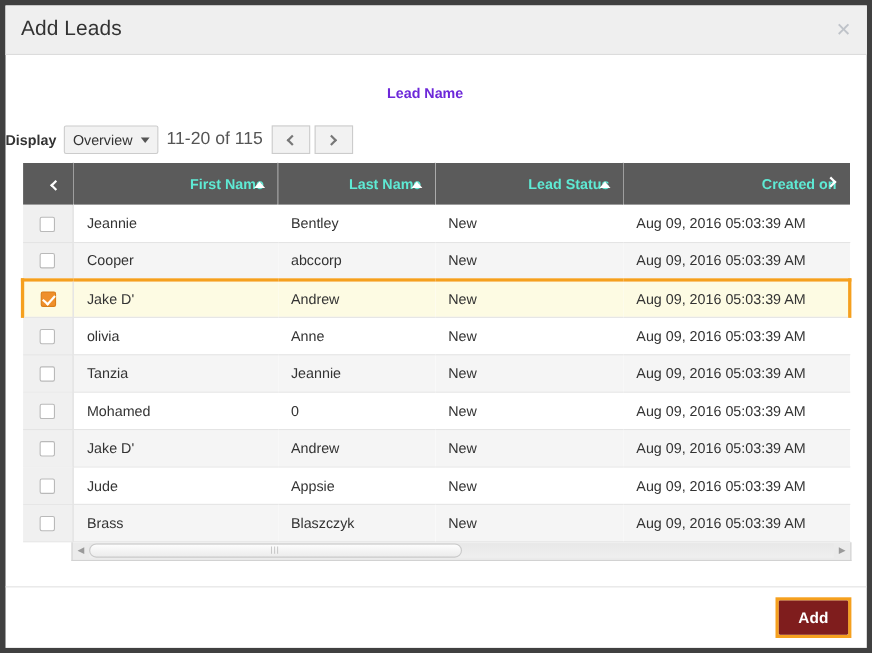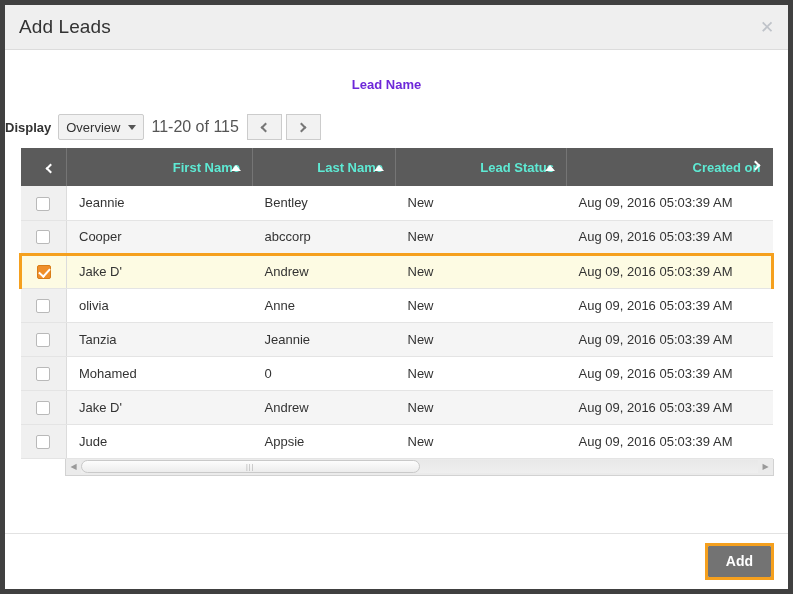--- a/index.html
+++ b/index.html
@@ -341,21 +341,21 @@
     justify-content: flex-end;
     padding-right: 14px;
   }
   .add-btn-wrap {
     border: 3px solid #f5a01e;
     padding: 0;
     display: inline-block;
     line-height: 0;
   }
   .add-btn {
-    background: #737373;
+    background: #7f1d1d;
     color: #ffffff;
     border: none;
     font-size: 14px;
     font-weight: bold;
     font-family: "Liberation Sans", sans-serif;
     padding: 7px 18px;
     cursor: pointer;
     border-radius: 1px;
     line-height: 1.2;
   }
@@ -464,20 +464,27 @@
             <td>New</td>
             <td>Aug 09, 2016 05:03:39 AM</td>
           </tr>
           <tr>
             <td class="cell-check"><span class="cb"></span></td>
             <td>Jude</td>
             <td>Appsie</td>
             <td>New</td>
             <td>Aug 09, 2016 05:03:39 AM</td>
           </tr>
+          <tr class="alt">
+            <td class="cell-check"><span class="cb"></span></td>
+            <td>Brass</td>
+            <td>Blaszczyk</td>
+            <td>New</td>
+            <td>Aug 09, 2016 05:03:39 AM</td>
+          </tr>
         </tbody>
     </table>
   </div>
 
   <div class="hscroll">
     <div class="hs-arrow">◀</div>
     <div class="hs-track">
       <div class="hs-thumb" id="hsthumb" style="width: 50%;">
         <span class="grip">|||</span>
       </div>

